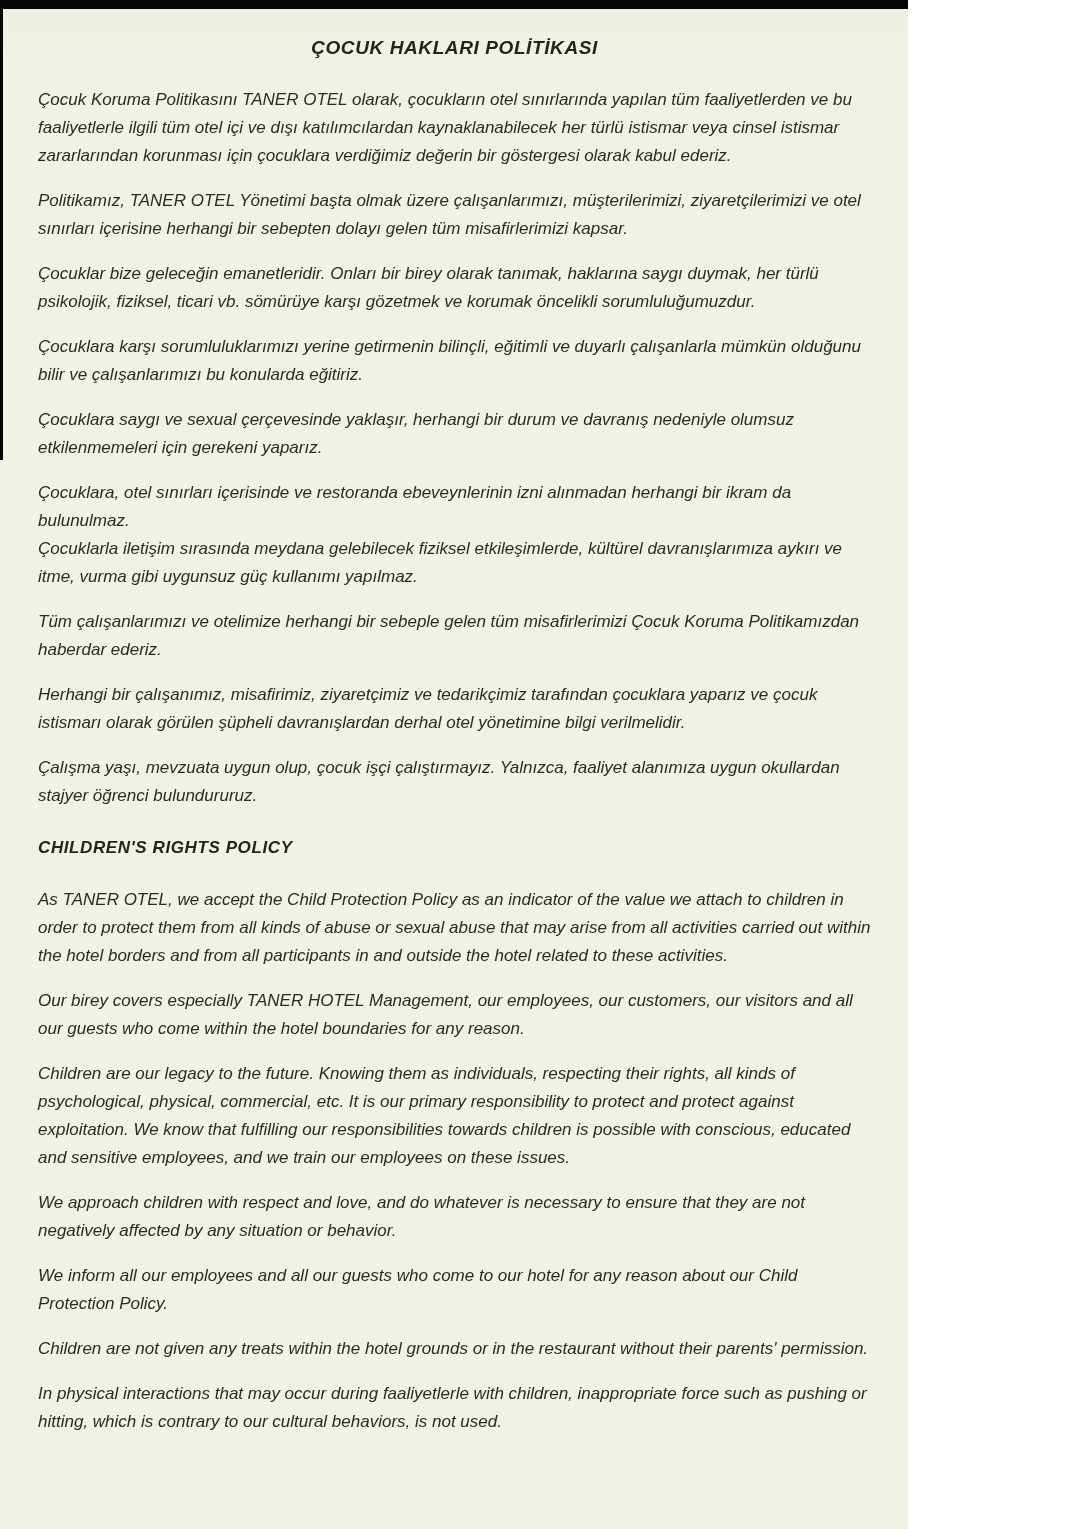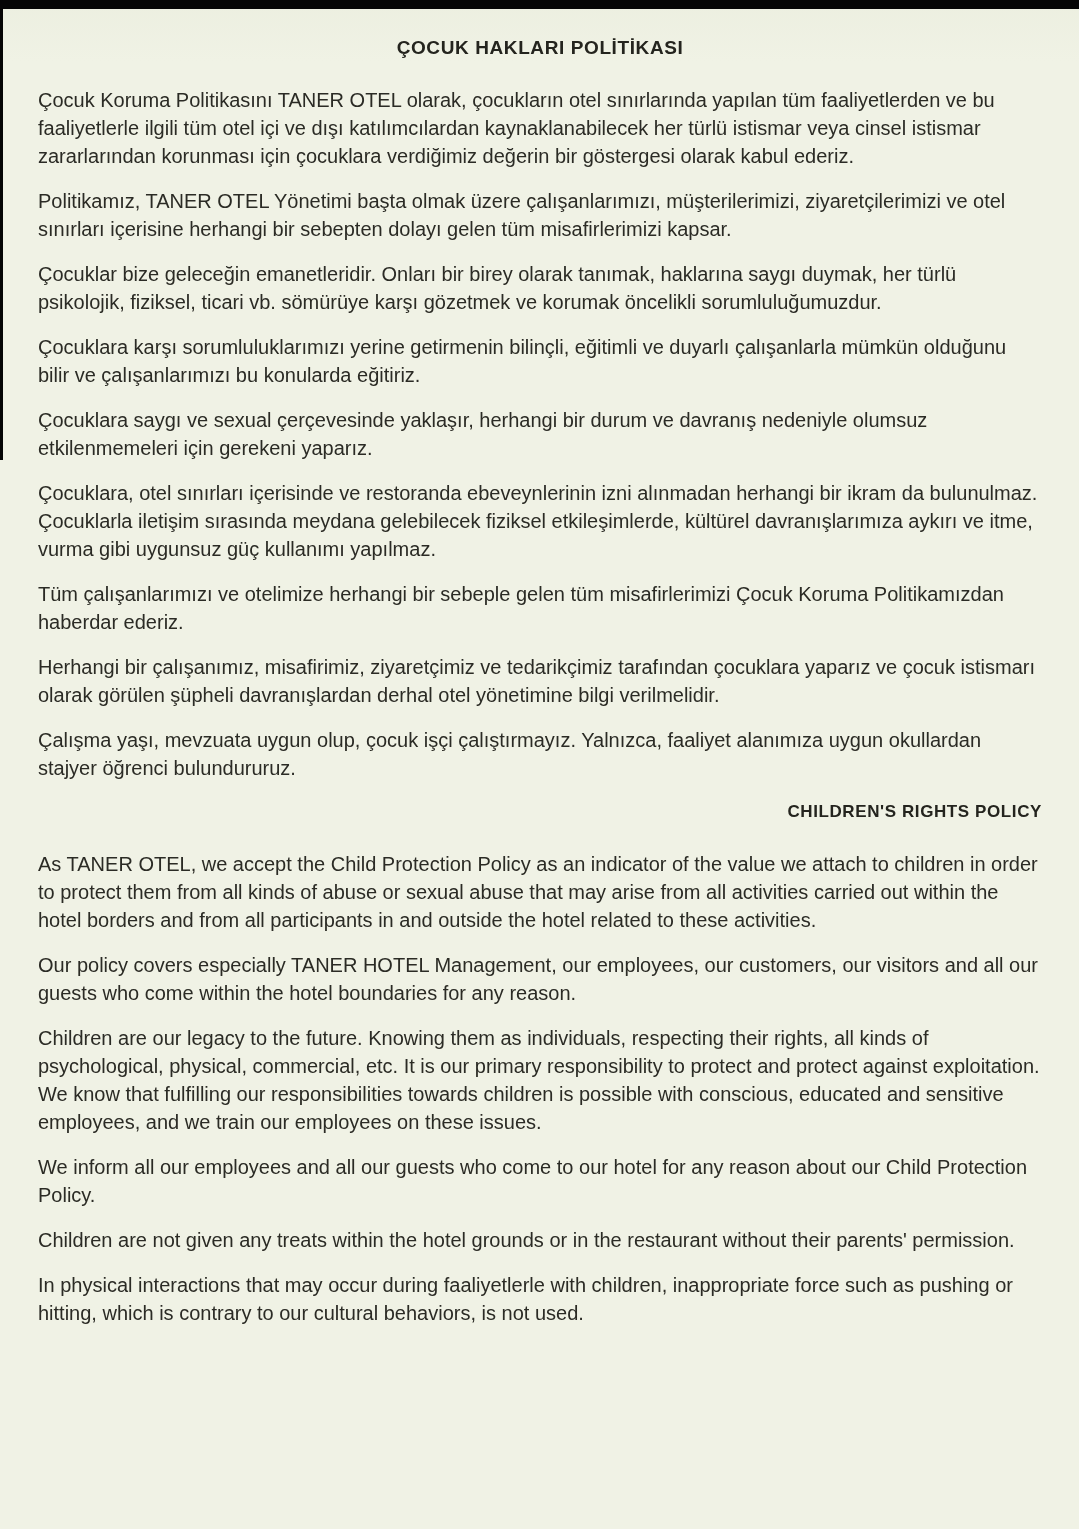--- a/index.html
+++ b/index.html
@@ -2,28 +2,29 @@
 <html lang="tr"><head>
 <meta charset="utf-8">
 <style>
   html, body {
     margin: 0;
     padding: 0;
     background: #ffffff;
   }
   .page {
     position: relative;
-    width: 1079px;
+    width: 908px;
     height: 1529px;
     background: #f0f2e5;
     background: linear-gradient(180deg, #ecefe0 0%, #f0f2e5 4%, #f0f2e5 100%);
     font-family: "Liberation Sans", sans-serif;
     color: #2b2b25;
     overflow: hidden;
     box-sizing: border-box;
+    font-style: italic;
   }
   .top-bar {
     position: absolute;
     top: 0;
     left: 0;
     width: 100%;
     height: 9px;
     background: #050505;
   }
   .left-edge {
@@ -44,30 +45,30 @@
   }
   .doc-title {
     margin: 0 0 27px 0;
     text-align: center;
     font-size: 19px;
     font-weight: 700;
     letter-spacing: 0.6px;
     color: #24241e;
   }
   .doc-subtitle {
-    margin: 20px 0 28px 0;
-    text-align: right;
+    margin: 28px 0 28px 0;
+    text-align: left;
     font-size: 17px;
     font-weight: 700;
     letter-spacing: 0.6px;
     color: #24241e;
   }
   .para {
     margin: 0 0 17px 0;
-    font-size: 20px;
+    font-size: 17px;
     line-height: 28px;
     white-space: pre-line;
     color: #2b2b25;
   }
   section { display: block; }
 </style>
 </head>
 <body>
 
 <div class="page">
@@ -89,22 +90,23 @@
           <p class="para">Tüm çalışanlarımızı ve otelimize herhangi bir sebeple gelen tüm misafirlerimizi Çocuk Koruma Politikamızdan haberdar ederiz.</p>
           <p class="para">Herhangi bir çalışanımız, misafirimiz, ziyaretçimiz ve tedarikçimiz tarafından çocuklara yaparız ve çocuk istismarı olarak görülen şüpheli davranışlardan derhal otel yönetimine bilgi verilmelidir.</p>
           <p class="para">Çalışma yaşı, mevzuata uygun olup, çocuk işçi çalıştırmayız. Yalnızca, faaliyet alanımıza uygun okullardan stajyer öğrenci bulundururuz.</p>
         </div>
     </section>
 
     <section>
       <h2 class="doc-subtitle">CHILDREN'S RIGHTS POLICY</h2>
       <div>
           <p class="para">As TANER OTEL, we accept the Child Protection Policy as an indicator of the value we attach to children in order to protect them from all kinds of abuse or sexual abuse that may arise from all activities carried out within the hotel borders and from all participants in and outside the hotel related to these activities.</p>
-          <p class="para">Our policy covers especially TANER HOTEL Management, our employees, our customers, our visitors and all our guests who come within the hotel boundaries for any reason.</p>
+          <p class="para">Our birey covers especially TANER HOTEL Management, our employees, our customers, our visitors and all our guests who come within the hotel boundaries for any reason.</p>
           <p class="para">Children are our legacy to the future. Knowing them as individuals, respecting their rights, all kinds of psychological, physical, commercial, etc. It is our primary responsibility to protect and protect against exploitation. We know that fulfilling our responsibilities towards children is possible with conscious, educated and sensitive employees, and we train our employees on these issues.</p>
+          <p class="para">We approach children with respect and love, and do whatever is necessary to ensure that they are not negatively affected by any situation or behavior.</p>
           <p class="para">We inform all our employees and all our guests who come to our hotel for any reason about our Child Protection Policy.</p>
           <p class="para">Children are not given any treats within the hotel grounds or in the restaurant without their parents' permission.</p>
           <p class="para">In physical interactions that may occur during faaliyetlerle with children, inappropriate force such as pushing or hitting, which is contrary to our cultural behaviors, is not used.</p>
         </div>
     </section>
 
   </div>
 </div>
 
 </body></html>

